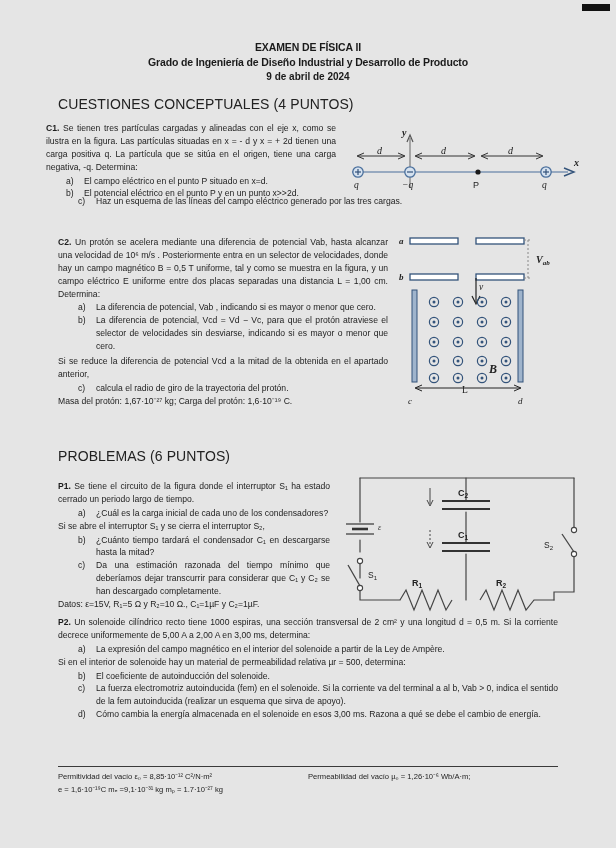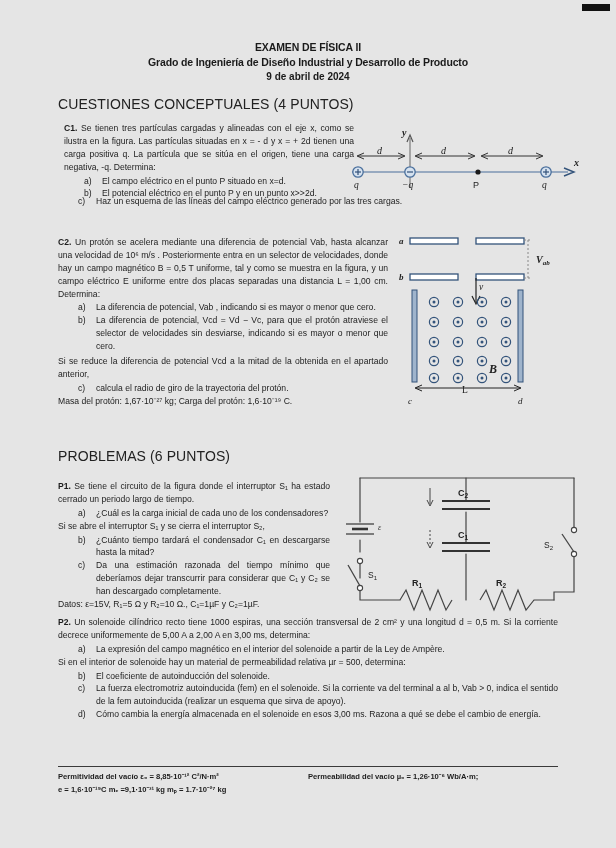--- a/index.html
+++ b/index.html
@@ -93,38 +93,38 @@
     width: 500px;
     height: 1px;
     background: #3a3a3a;
   }
   .footer-col {
     position: absolute;
     font-size: 7.6px;
     line-height: 1.75;
     color: #1d1d1d;
   }
-  .footer-col .row { white-space: nowrap; font-weight: bold; }
+  .footer-col .row { white-space: nowrap; }
 </style>
 </head>
 <body>
 
 <div class="page">
 
   <div class="scan-mark"></div>
 
   <div class="header">
     <div class="t1">EXAMEN DE FÍSICA II</div>
     <div class="t2">Grado de Ingeniería de Diseño Industrial y Desarrollo de Producto</div>
     <div class="t3">9 de abril de 2024</div>
   </div>
 
   <div class="section-title" style="left:58px; top:96px;">CUESTIONES CONCEPTUALES (4 PUNTOS)</div>
 
-  <div class="qblock" style="left:64px; top:122px; width:290px;">
+  <div class="qblock" style="left:46px; top:122px; width:290px;">
     <div>
       <b>C1.</b>
       <span>Se tienen tres partículas cargadas y alineadas con el eje x, como se ilustra en la figura. Las partículas situadas en x = - d y x = + 2d tienen una carga positiva q. La partícula que se sitúa en el origen, tiene una carga negativa, -q. Determina:</span>
     </div>
     <ul class="items" style="margin-top:1px; padding-left:20px;">
       <li>
         <span class="lbl">a)</span>
         <span class="txt">El campo eléctrico en el punto P situado en x=d.</span>
       </li>
       <li>

